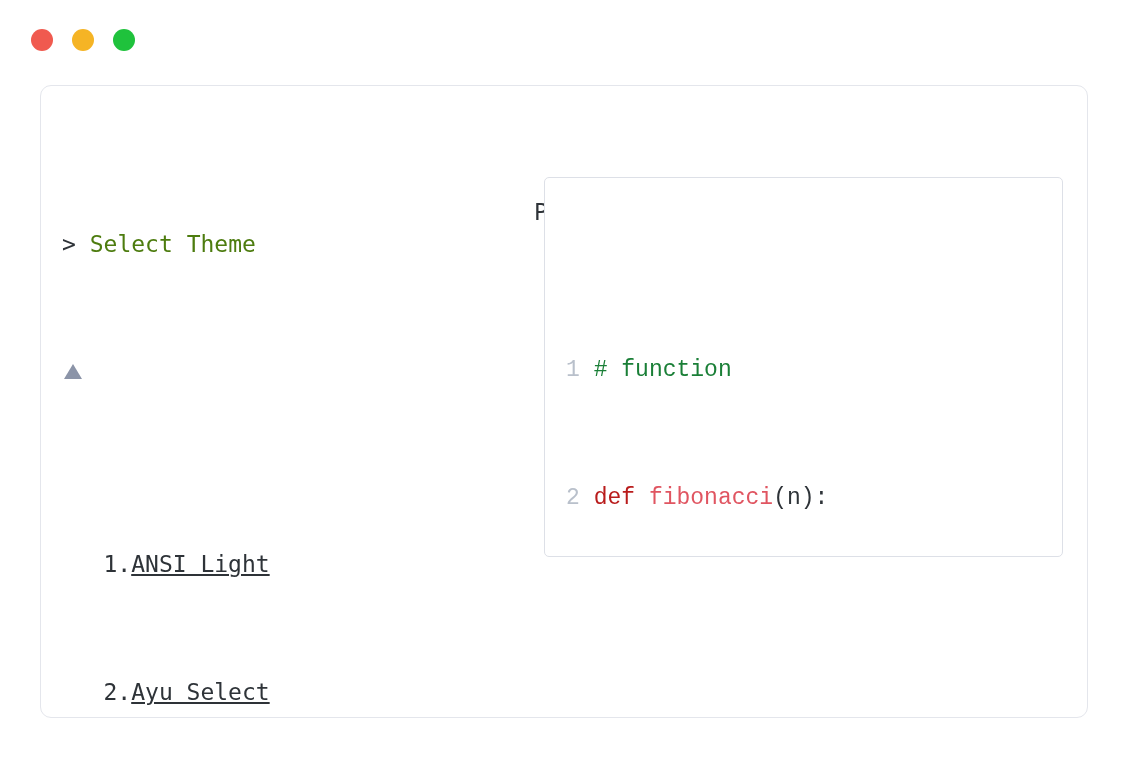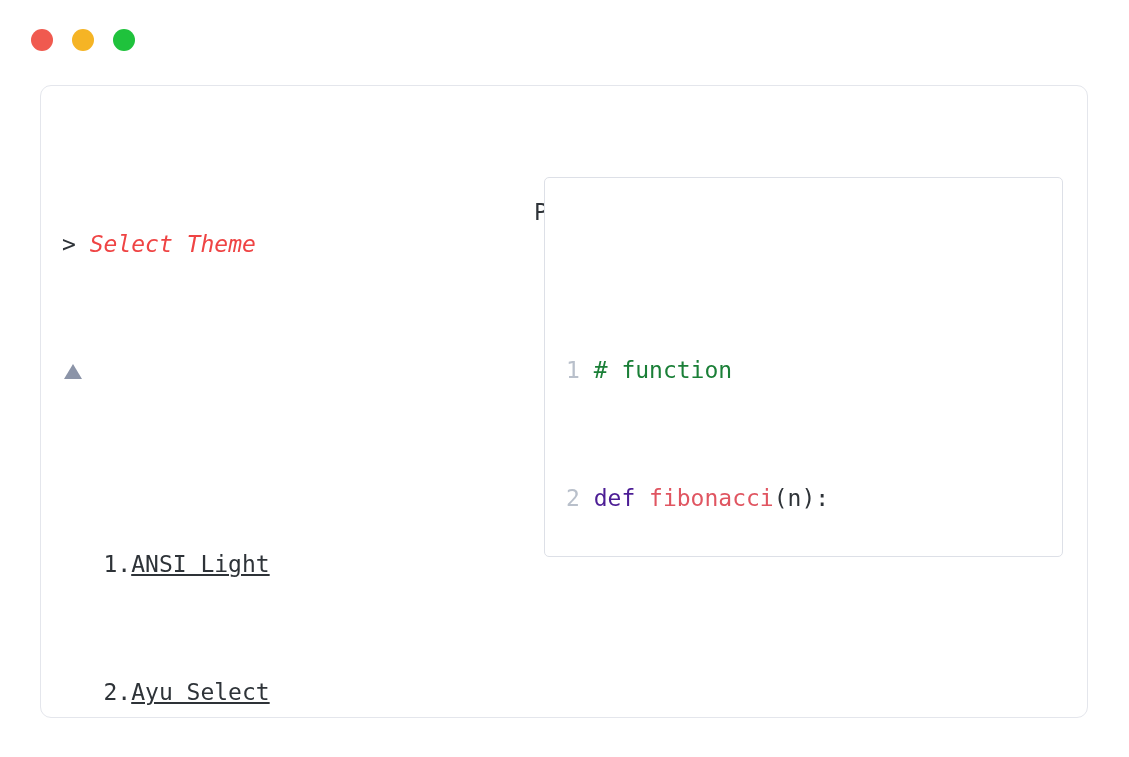--- a/index.html
+++ b/index.html
@@ -51,21 +51,21 @@
     white-space: pre;
   }
   .col-right {
     position: absolute;
     left: 493px; top: 46px;
     width: 540px;
     white-space: pre;
   }
 
   .line { height: 32px; line-height: 32px; }
-  .prompt-title  { color: #ef4444; font-style: italic; }
+  .prompt-title  { color: #4d7c0f; }
 
   
   .arrow-line { height: 32px; position: relative; }
   .arrow-up {
     position: absolute;
     left: 2px; top: 8px;
     width: 0; height: 0;
     border-left: 9px solid transparent;
     border-right: 9px solid transparent;
     border-bottom: 15px solid #8b94a8;
@@ -97,31 +97,31 @@
     border-radius: 5px;
     box-sizing: border-box;
     background: #ffffff;
     overflow: hidden;
   }
   .code-area {
     position: absolute;
     left: 21px; top: 48px;
     white-space: pre;
   }
-  .code-line { height: 32px; line-height: 32px; }
+  .code-line { height: 32px; line-height: 32px; font-family: Liberation Mono, monospace; }
   .lnum {
     display: inline-block;
     width: 13.85px;
     color: #b9c0cb;
   }
   .gap { display: inline-block; width: 13.85px; }
 
   .tok.plain   { color: #2e3338; }
   .tok.comment { color: #1a7f37; }
-  .tok.kw      { color: #4c1d95; }
+  .tok.kw      { color: #b91c1c; }
   .tok.fn      { color: #e05561; }
 </style>
 </head>
 <body>
 
 <div class="titlebar">
   <div class="dot dot-close" style="background: rgb(240, 90, 79);"></div>
   <div class="dot dot-minimize" style="background: rgb(245, 180, 37);"></div>
   <div class="dot dot-maximize" style="background: rgb(31, 194, 60);"></div>
 </div>

